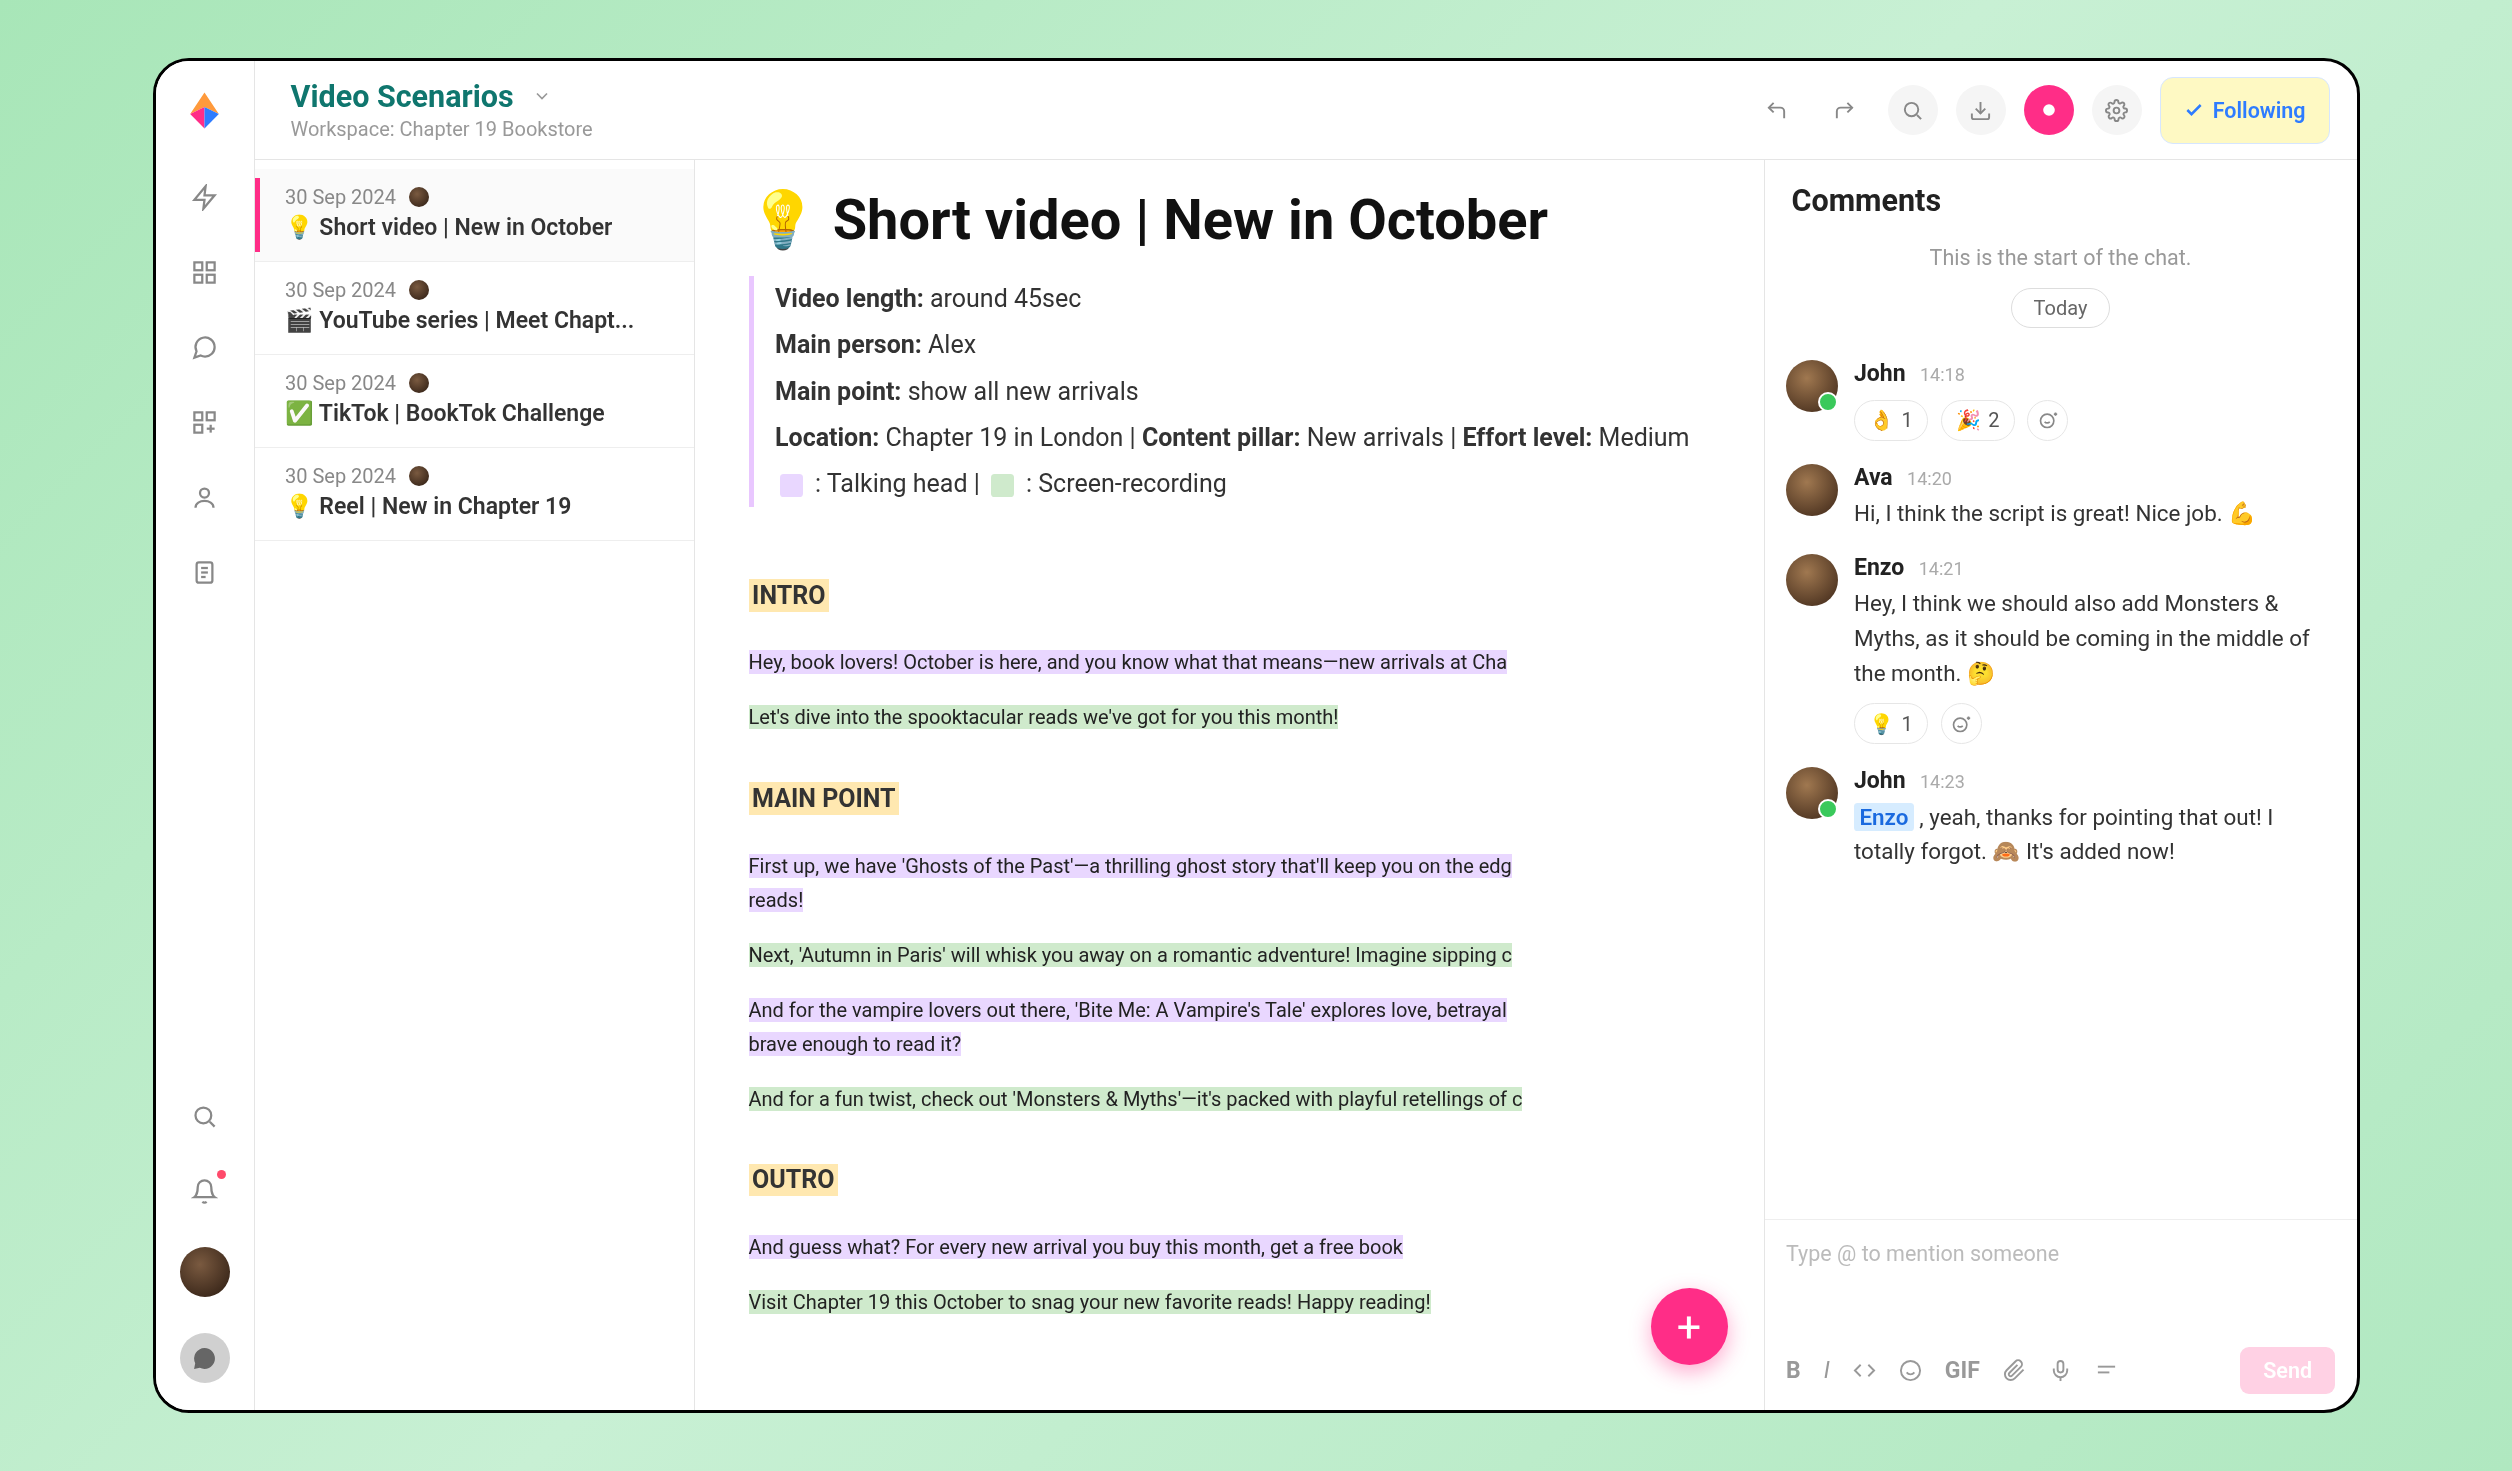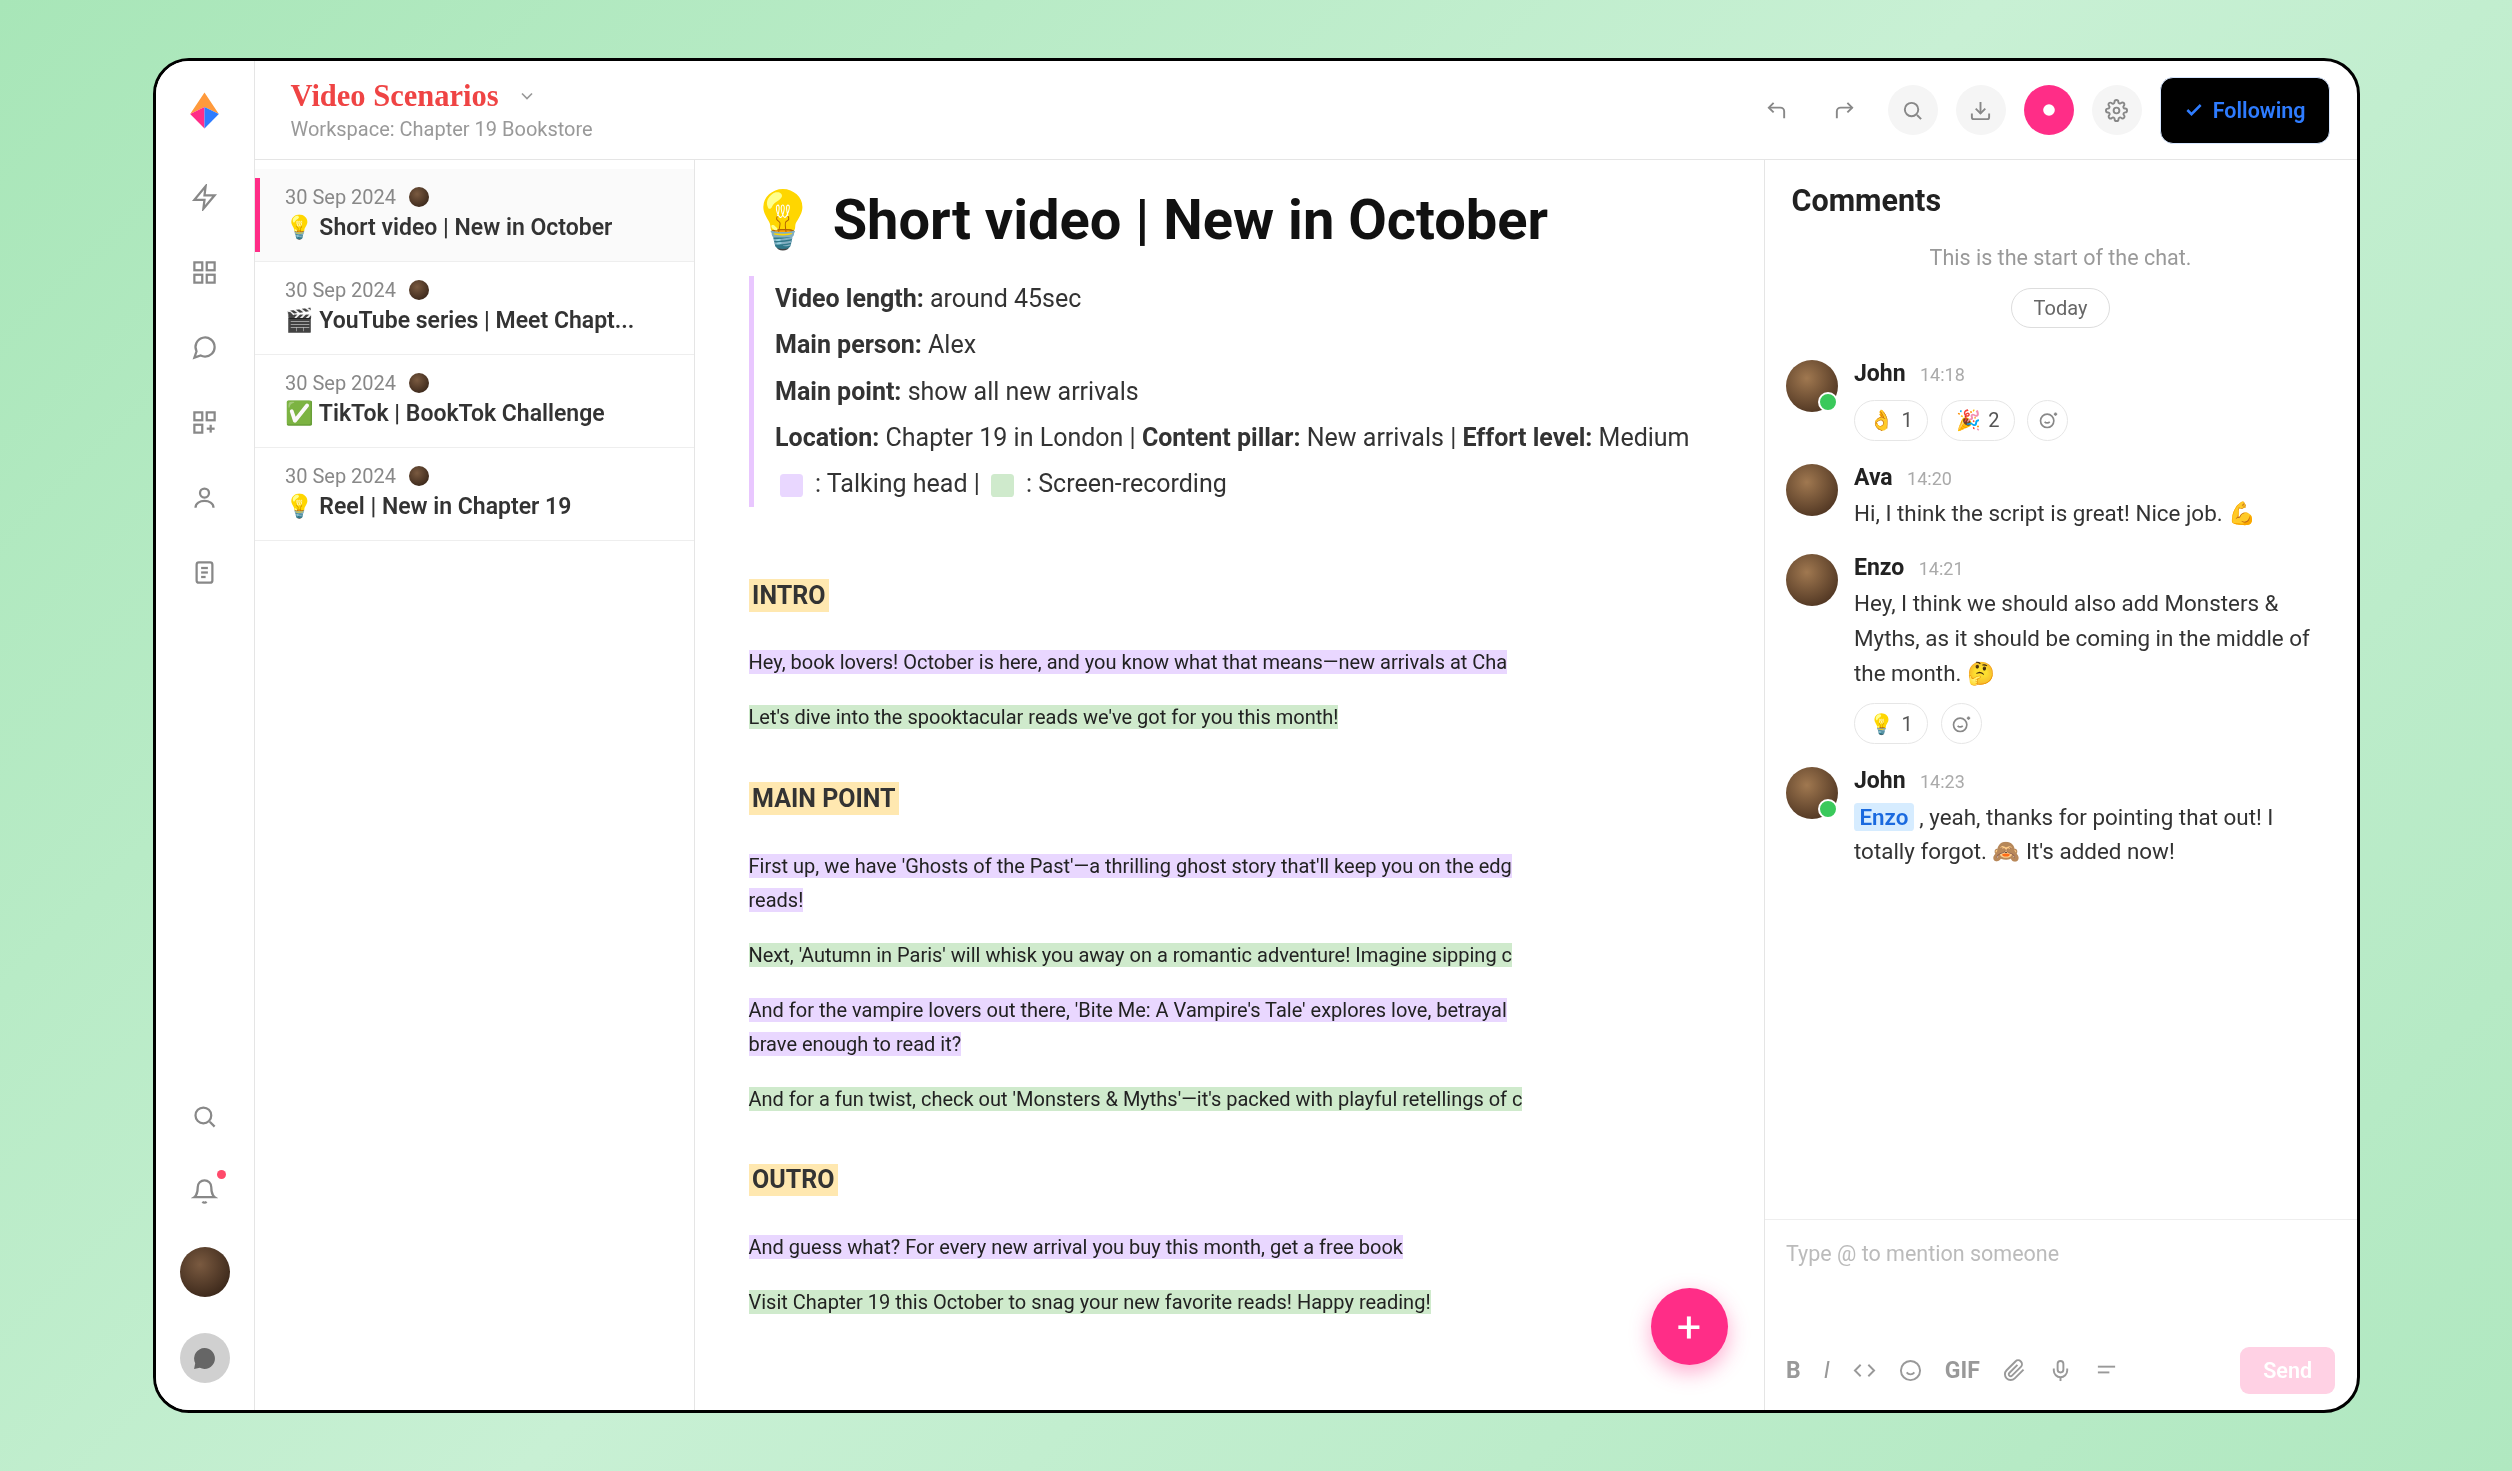--- a/index.html
+++ b/index.html
@@ -62,40 +62,40 @@
 
 .topbar {
   height: 99px;
   border-bottom: 0.9px solid #e5e5e5;
   display:flex; align-items:center;
   padding: 0 27px 0 36px;
   gap: 18px;
 }
 .title-block { display:flex; flex-direction:column; }
 .title-row { display:flex; align-items:center; gap:18px; }
-.title-row h1 { font-size: 30.5px; font-weight: 700; color:#ef4444;font-family:Liberation Serif, serif; }
+.title-row h1 { font-size: 30.5px; font-weight: 700; color:#0f766e; }
 .title-row .chev { color:#999; }
 .workspace { font-size: 20px; color:#999; margin-top:3.6px; }
 .topbar .grow { flex:1; }
 .top-icon {
   width: 50px; height: 50px; border-radius:50%;
   display:flex; align-items:center; justify-content:center;
   color:#888; cursor:pointer; background:#f5f5f5;
 }
 .top-icon.plain { background: transparent; }
 .top-icon.pink { background:#ff2d87; color:#fff; }
 .following-btn {
   border: 1.8px solid #d6e6ff;
   border-radius: 13px;
   padding: 20px 23px;
   color: #2e7cff;
   font-size: 21.5px;
   font-weight: 600;
   display:flex; align-items:center; gap:9px;
-  background:#000000;
+  background:#fef9c3;
   cursor:pointer;
 }
 
 .body { flex:1; display:flex; overflow:hidden; }
 
 .doc-list {
   width: 440px;
   border-right: 0.9px solid #e5e5e5;
   padding: 9px 0;
   overflow-y:auto;

